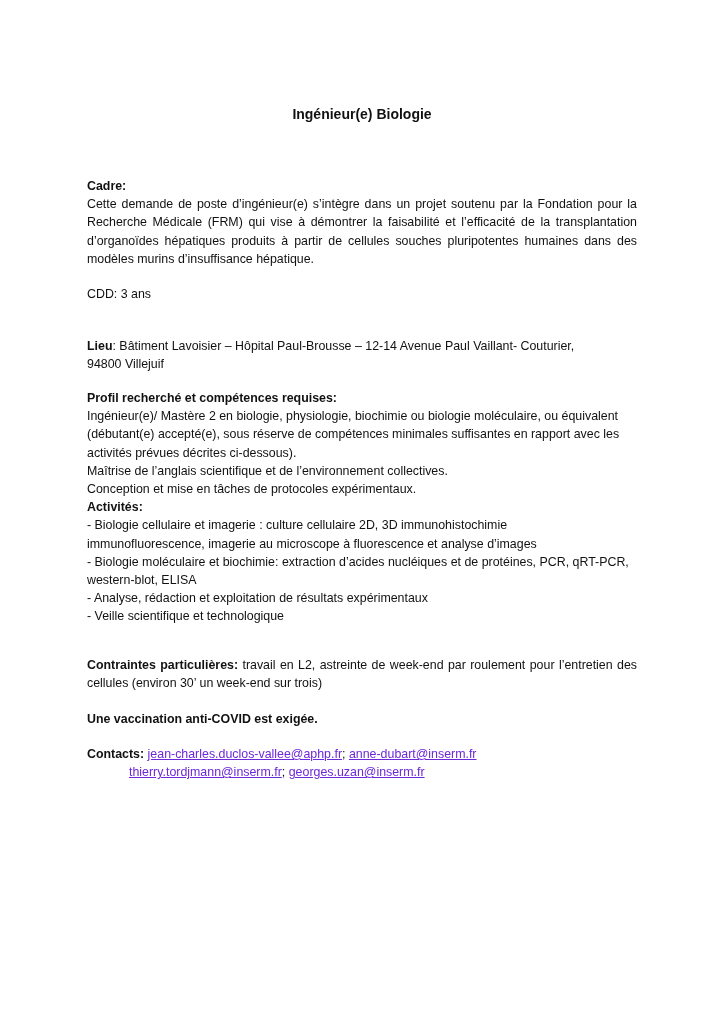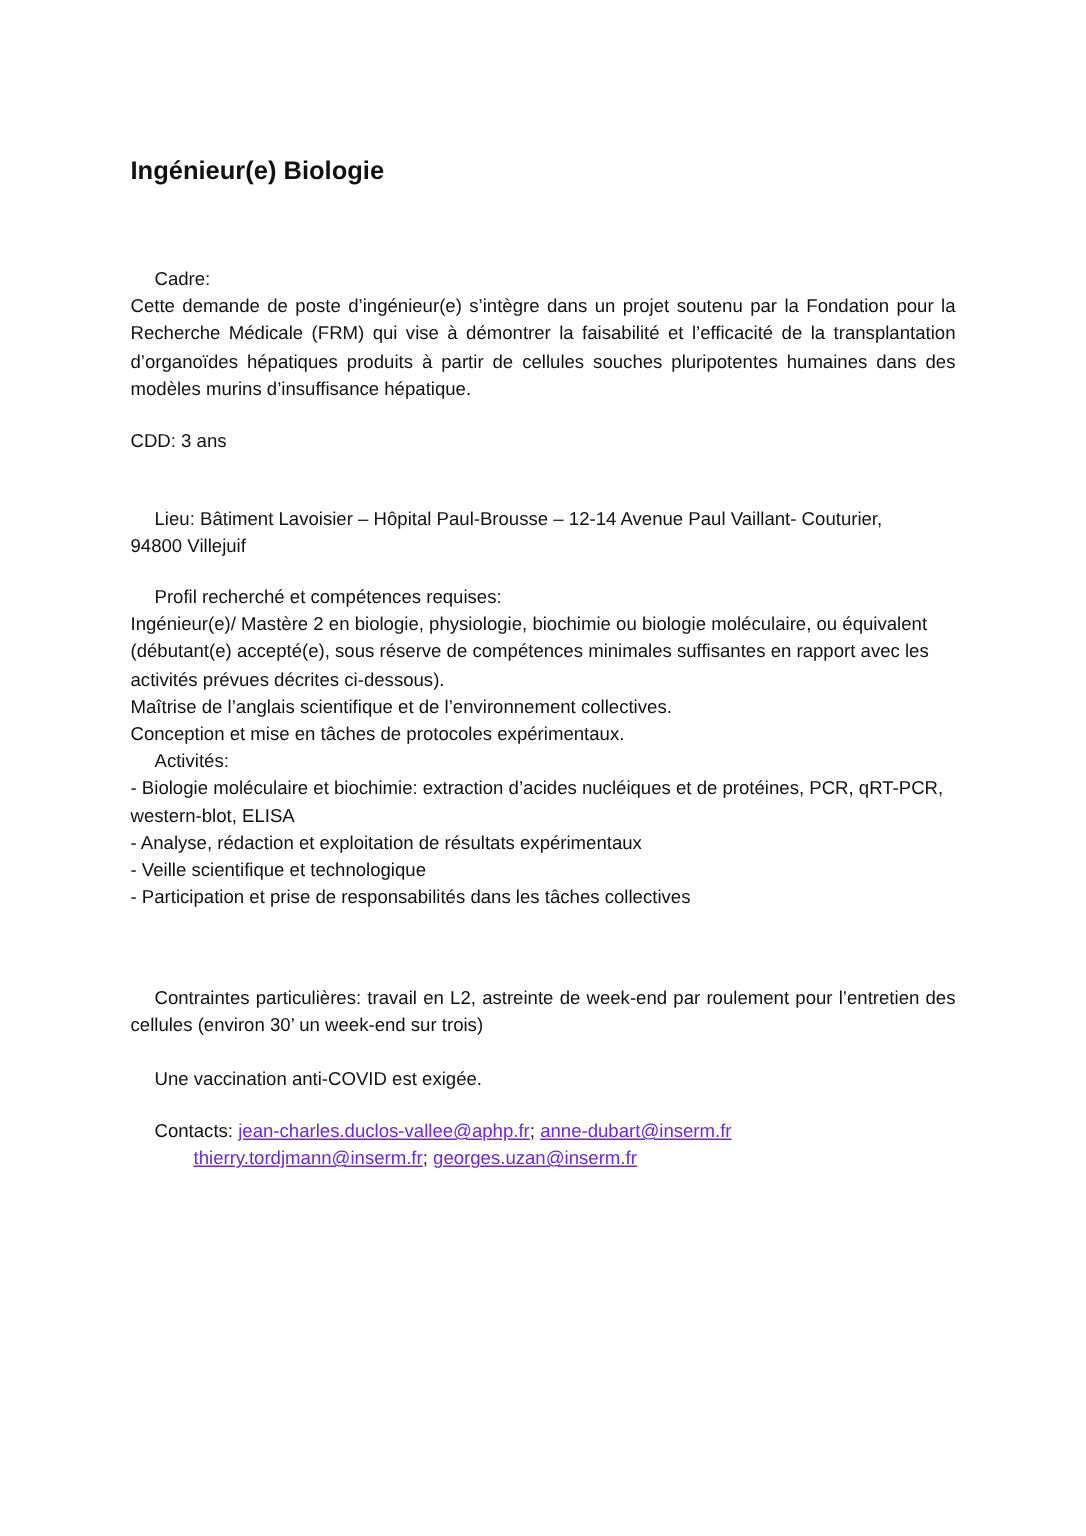--- a/index.html
+++ b/index.html
@@ -1,21 +1,21 @@
 <!DOCTYPE html>
 <html><head>
 <meta charset="utf-8">
 <style>
   html, body { margin: 0; padding: 0; background: #ffffff; }
   body { width: 724px; height: 1024px; position: relative; overflow: hidden;
          font-family: "Liberation Sans", sans-serif; color: #111; }
   .page { position: absolute; left: 87px; top: 0; width: 550px; font-size: 12.4px; line-height: 18.2px; }
-  .title { position: absolute; top: 105px; left: 0; width: 550px; text-align: left; font-weight: bold; font-size: 17px; }
+  .title { position: absolute; top: 105px; left: 0; width: 550px; text-align: center; font-weight: bold; font-size: 14px; }
   .block { position: absolute; left: 0; width: 550px; }
-  .h { font-weight: normal; margin-left: 16px; }
+  .h { font-weight: bold; }
   .just { text-align: justify; text-align-last: left; }
   p { margin: 0; }
   a { color: #6d28d9; text-decoration: underline; }
   .ind { padding-left: 3px; margin-left: 39px; }
 </style>
 </head>
 <body>
 
 <div class="page">
   <div class="title">Ingénieur(e) Biologie</div>
@@ -33,24 +33,24 @@
     <p><span class="h">Lieu</span><span>: Bâtiment Lavoisier – Hôpital Paul-Brousse – 12-14 Avenue Paul Vaillant- Couturier,</span></p>
     <p>94800 Villejuif</p>
   </div>
 
   <div class="block" style="top:389px">
     <p class="h">Profil recherché et compétences requises:</p>
     <p style="width:545px">Ingénieur(e)/ Mastère 2 en biologie, physiologie, biochimie ou biologie moléculaire, ou équivalent (débutant(e) accepté(e), sous réserve de compétences minimales suffisantes en rapport avec les activités prévues décrites ci-dessous).</p>
     <p>Maîtrise de l’anglais scientifique et de l’environnement collectives.</p>
     <p>Conception et mise en tâches de protocoles expérimentaux.</p>
     <p class="h">Activités:</p>
+    <p style="width:520px">- Biologie cellulaire et imagerie : culture cellulaire 2D, 3D immunohistochimie immunofluorescence, imagerie au microscope à fluorescence et analyse d’images</p>
     <p style="width:555px">- Biologie moléculaire et biochimie: extraction d’acides nucléiques et de protéines, PCR, qRT-PCR, western-blot, ELISA</p>
     <p>- Analyse, rédaction et exploitation de résultats expérimentaux</p>
     <p>- Veille scientifique et technologique</p>
-    <p>- Participation et prise de responsabilités dans les tâches collectives</p>
   </div>
 
   <div class="block" style="top:656px">
     <p class="just"><span class="h">Contraintes particulières:</span><span> travail en L2, astreinte de week-end par roulement pour l’entretien des cellules (environ 30’ un week-end sur trois)</span></p>
   </div>
 
   <div class="block" style="top:710px">
     <p class="h">Une  vaccination anti-COVID est exigée.</p>
   </div>
 

